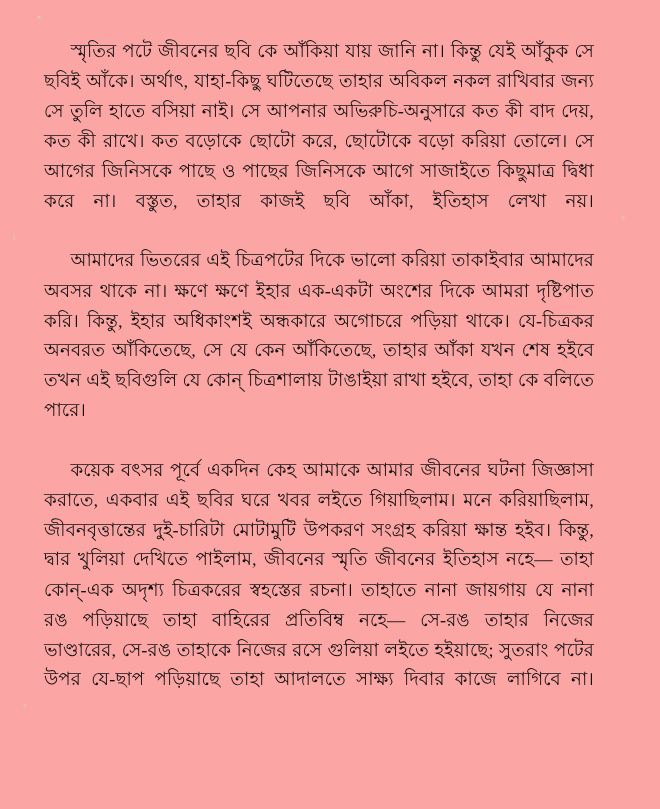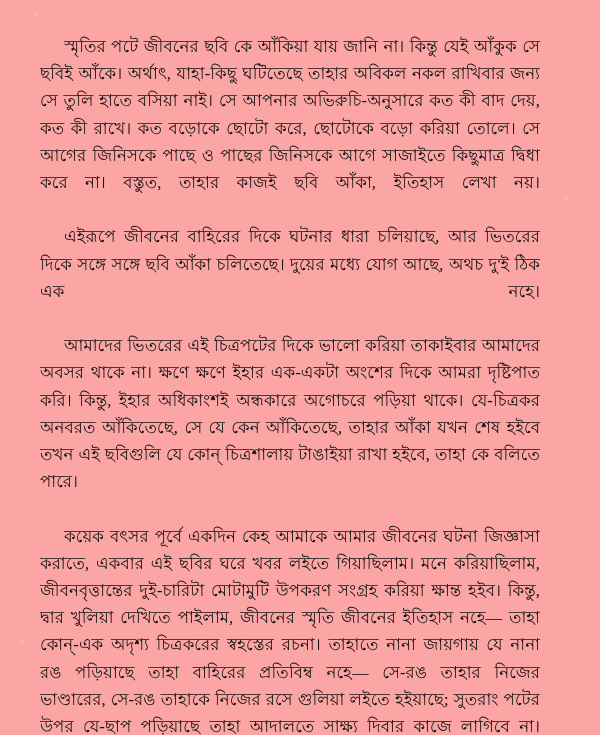--- a/index.html
+++ b/index.html
@@ -63,19 +63,18 @@
 <div class="page">
 
   <span class="page-speck speck-a"></span>
   <span class="page-speck speck-b"></span>
   <span class="page-speck speck-c"></span>
   <span class="page-speck speck-d"></span>
   <span class="page-speck speck-e"></span>
 
   <div class="text-body">
     <p class="para">স্মৃতির পটে জীবনের ছবি কে আঁকিয়া যায় জানি না।  কিন্তু যেই আঁকুক সে ছবিই আঁকে।   অর্থাৎ, যাহা-কিছু ঘটিতেছে তাহার অবিকল নকল রাখিবার জন্য সে তুলি হাতে বসিয়া নাই।  সে আপনার অভিরুচি-অনুসারে কত কী বাদ দেয়, কত কী রাখে।  কত বড়োকে ছোটো করে, ছোটোকে বড়ো করিয়া তোলে।   সে আগের জিনিসকে পাছে ও পাছের জিনিসকে আগে সাজাইতে কিছুমাত্র দ্বিধা করে না।   বস্তুত, তাহার কাজই ছবি আঁকা, ইতিহাস লেখা নয়।</p>
-    <p class="para">এইরূপে জীবনের বাহিরের দিকে ঘটনার ধারা চলিয়াছে, আর ভিতরের দিকে সঙ্গে সঙ্গে ছবি আঁকা চলিতেছে।  দুয়ের মধ্যে যোগ আছে, অথচ দু'ই ঠিক এক নহে।</p>
     <p class="para">আমাদের ভিতরের এই চিত্রপটের দিকে ভালো করিয়া তাকাইবার আমাদের অবসর থাকে না।  ক্ষণে ক্ষণে ইহার এক-একটা অংশের দিকে আমরা দৃষ্টিপাত করি।  কিন্তু, ইহার অধিকাংশই অন্ধকারে অগোচরে পড়িয়া থাকে।   যে-চিত্রকর অনবরত আঁকিতেছে, সে যে কেন আঁকিতেছে, তাহার আঁকা যখন শেষ হইবে তখন এই ছবিগুলি যে কোন্ চিত্রশালায় টাঙাইয়া রাখা হইবে, তাহা কে বলিতে পারে।</p>
     <p class="para">কয়েক বৎসর পূর্বে একদিন কেহ আমাকে আমার জীবনের ঘটনা জিজ্ঞাসা করাতে, একবার এই ছবির ঘরে খবর লইতে গিয়াছিলাম।  মনে করিয়াছিলাম, জীবনবৃত্তান্তের দুই-চারিটা মোটামুটি উপকরণ সংগ্রহ করিয়া ক্ষান্ত হইব।  কিন্তু, দ্বার খুলিয়া দেখিতে পাইলাম, জীবনের স্মৃতি জীবনের ইতিহাস নহে— তাহা কোন্-এক অদৃশ্য চিত্রকরের স্বহস্তের রচনা।   তাহাতে নানা জায়গায় যে নানা রঙ পড়িয়াছে তাহা বাহিরের প্রতিবিম্ব নহে—  সে-রঙ তাহার নিজের ভাণ্ডারের, সে-রঙ তাহাকে নিজের রসে গুলিয়া লইতে হইয়াছে; সুতরাং পটের উপর যে-ছাপ পড়িয়াছে তাহা আদালতে সাক্ষ্য দিবার কাজে লাগিবে না।</p>
 
   </div>
 
 </div>
 
 </body></html>

